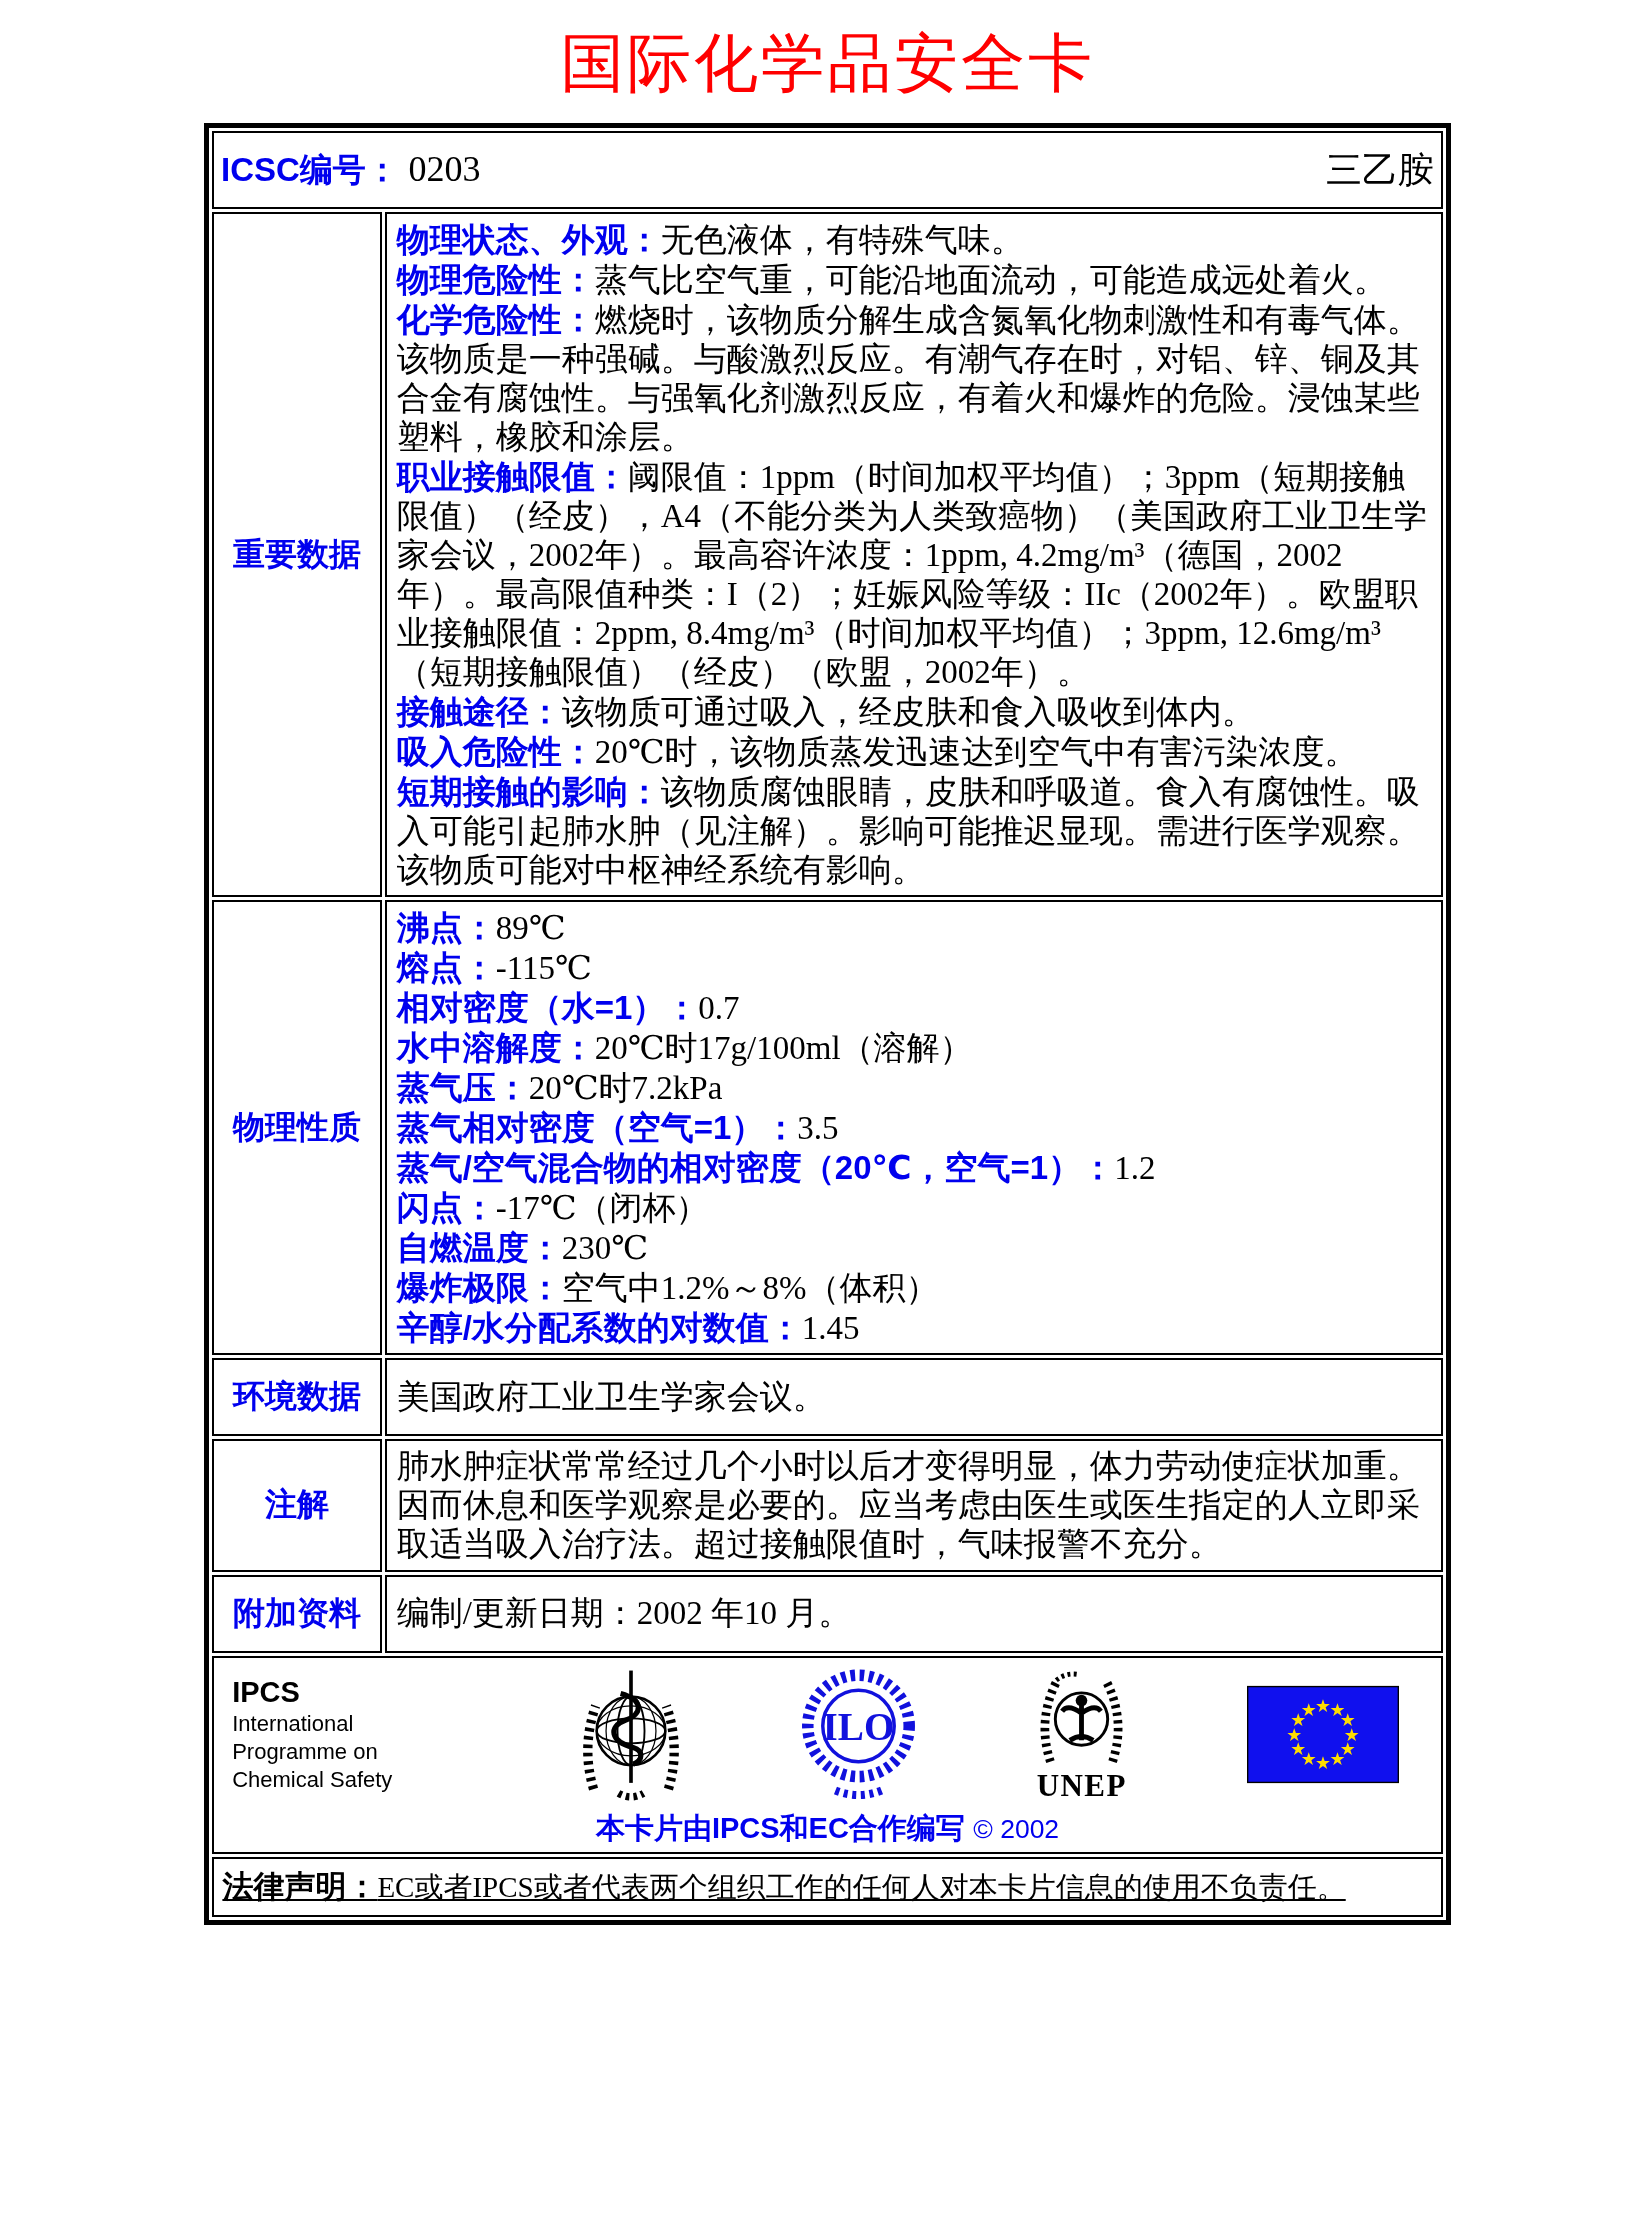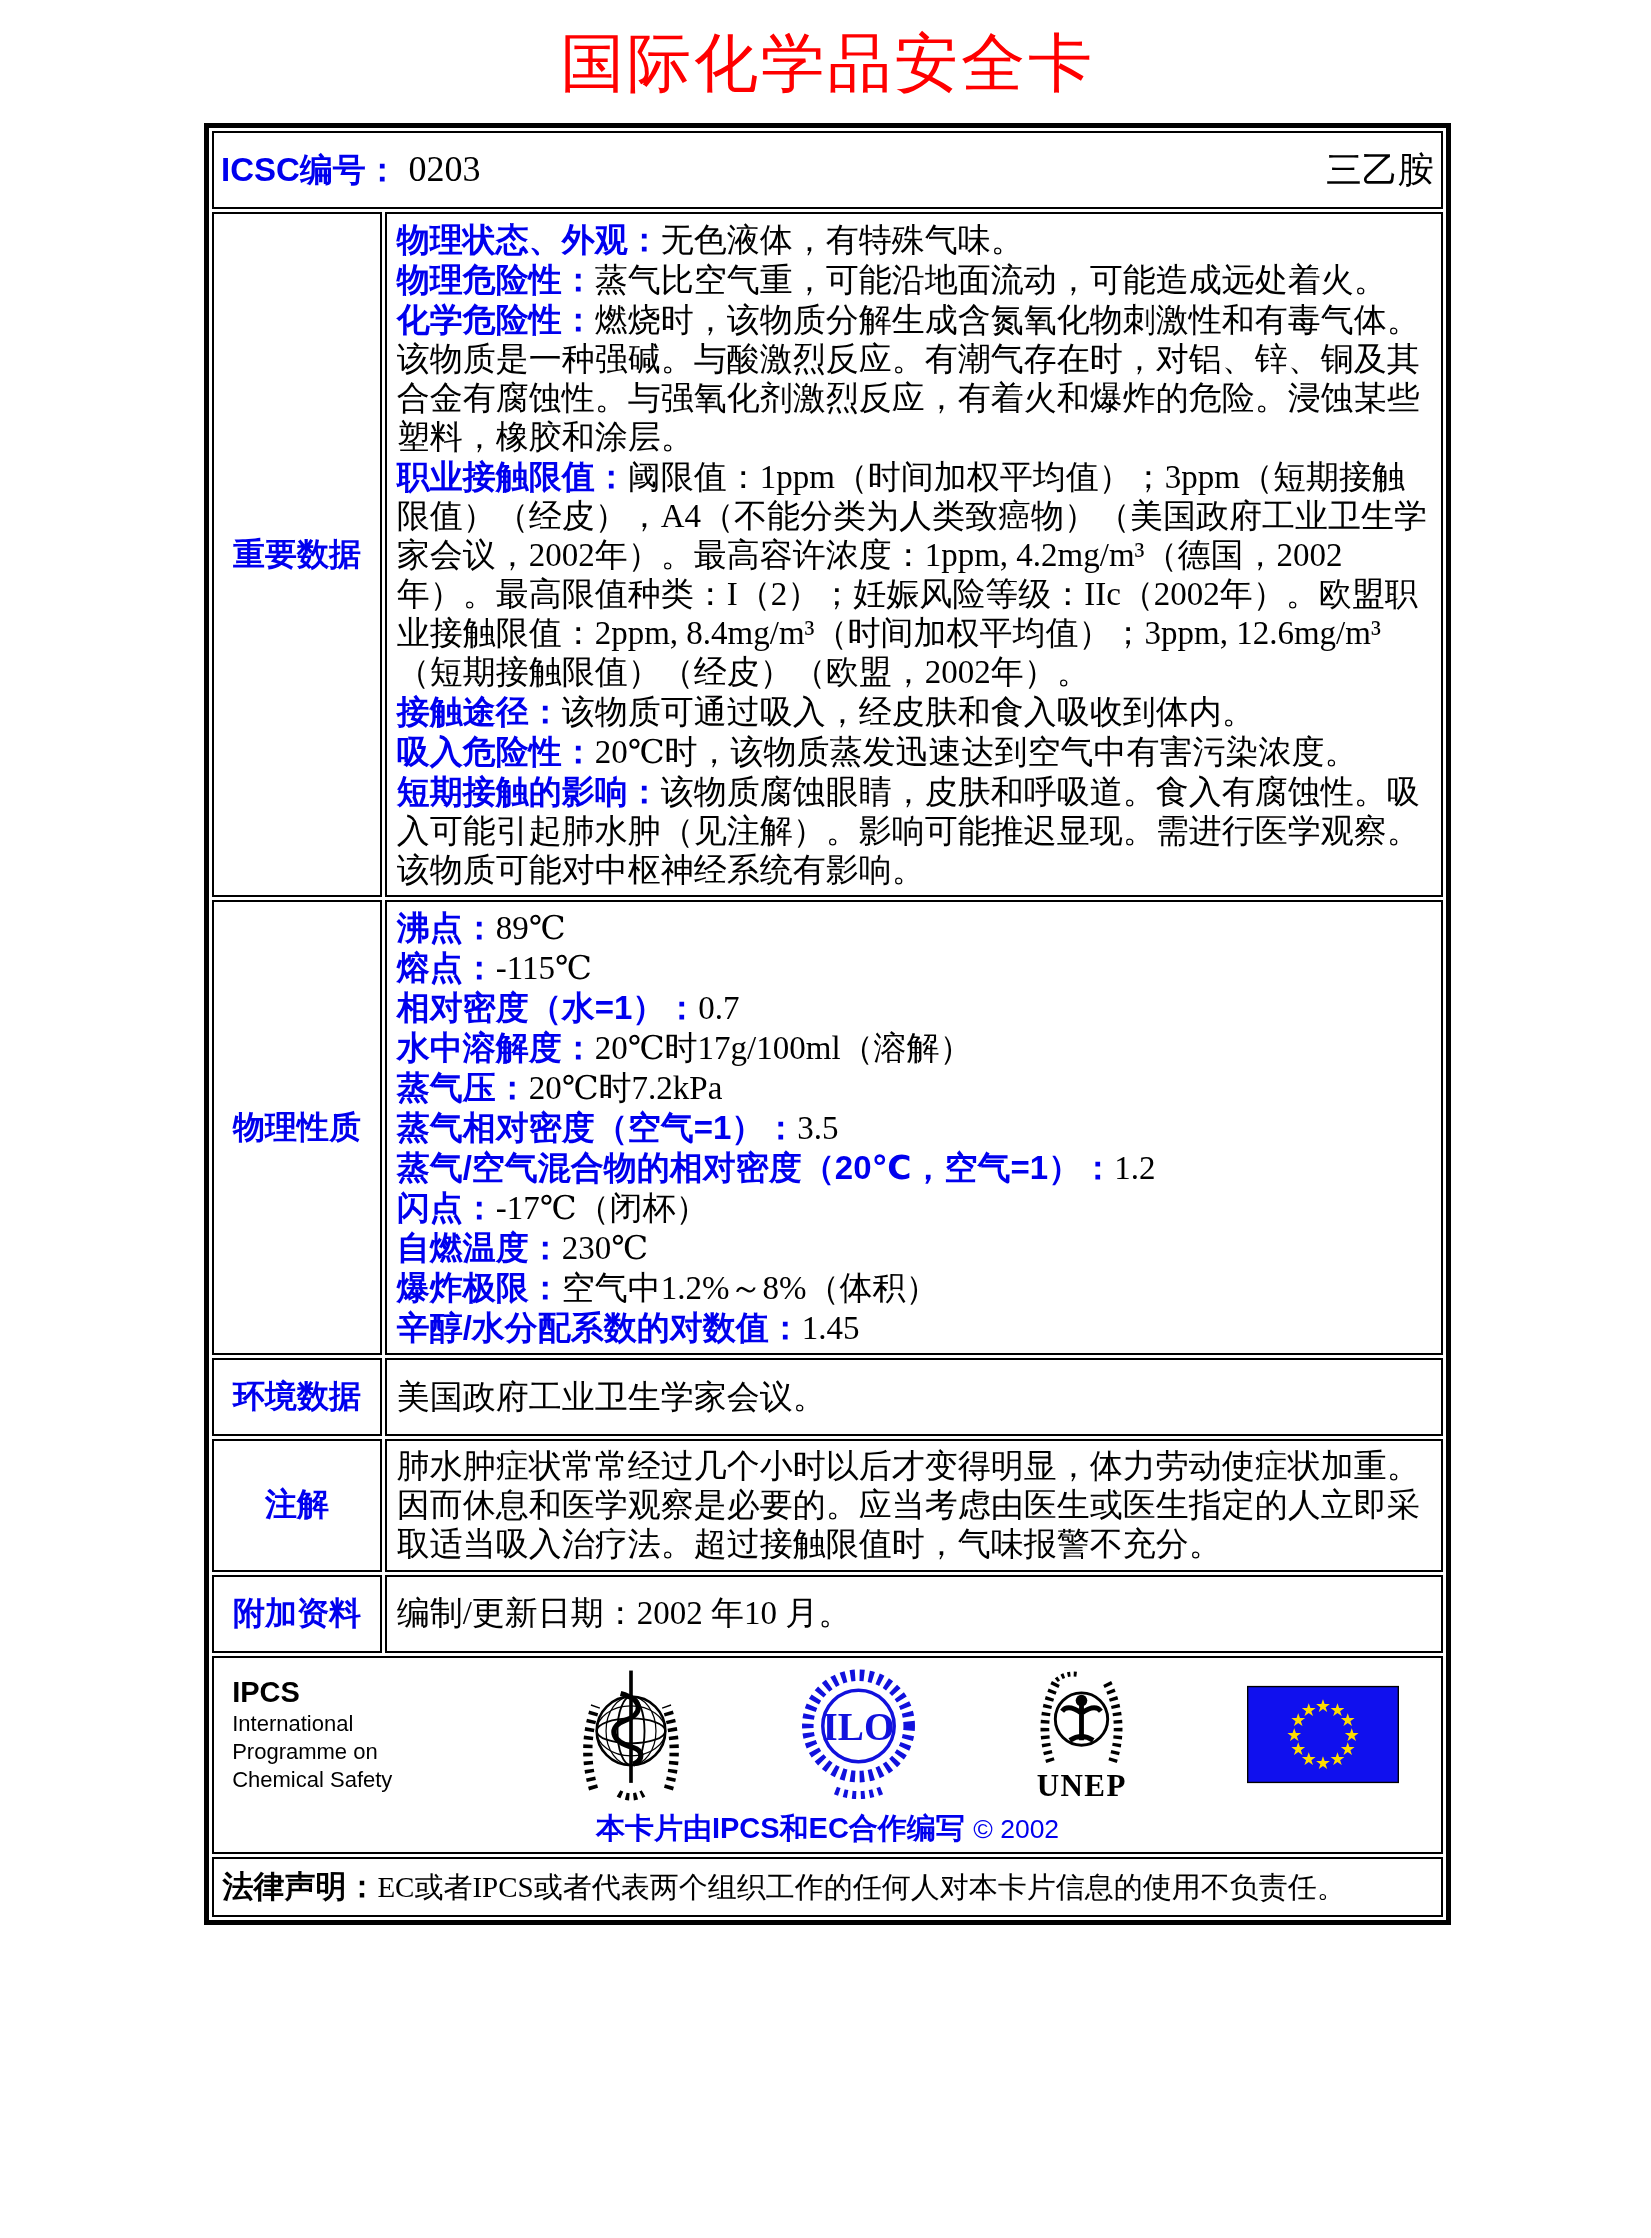--- a/index.html
+++ b/index.html
@@ -72,21 +72,21 @@
     font-family:"Liberation Serif","DejaVu Serif",serif;font-weight:bold;
     font-size:31px;line-height:28px;letter-spacing:1.4px;
   }
   .credit-line{
     text-align:center;margin-top:5.6px;
     color:var(--accent-blue);font-weight:bold;
     font-family:"Liberation Sans","DejaVu Sans",sans-serif;font-size:29px;
   }
   .credit-copy{font-weight:normal;font-size:26.5px;margin-left:8.4px;}
   
-  .legal-cell{height:60px;vertical-align:middle;padding:4.2px 8.4px;font-size:29px;}
+  .legal-cell{height:60px;vertical-align:middle;padding:4.2px 8.4px;font-size:29px;text-decoration:underline;}
   .legal-label{
     font-weight:bold;color:var(--text-black);
     font-family:"Liberation Sans","DejaVu Sans",sans-serif;font-size:31px;
   }
   svg text{font-family:"Liberation Serif","DejaVu Serif",serif;}
 </style>
 </head>
 <body>
 
 <div class="page-title">国际化学品安全卡</div>

